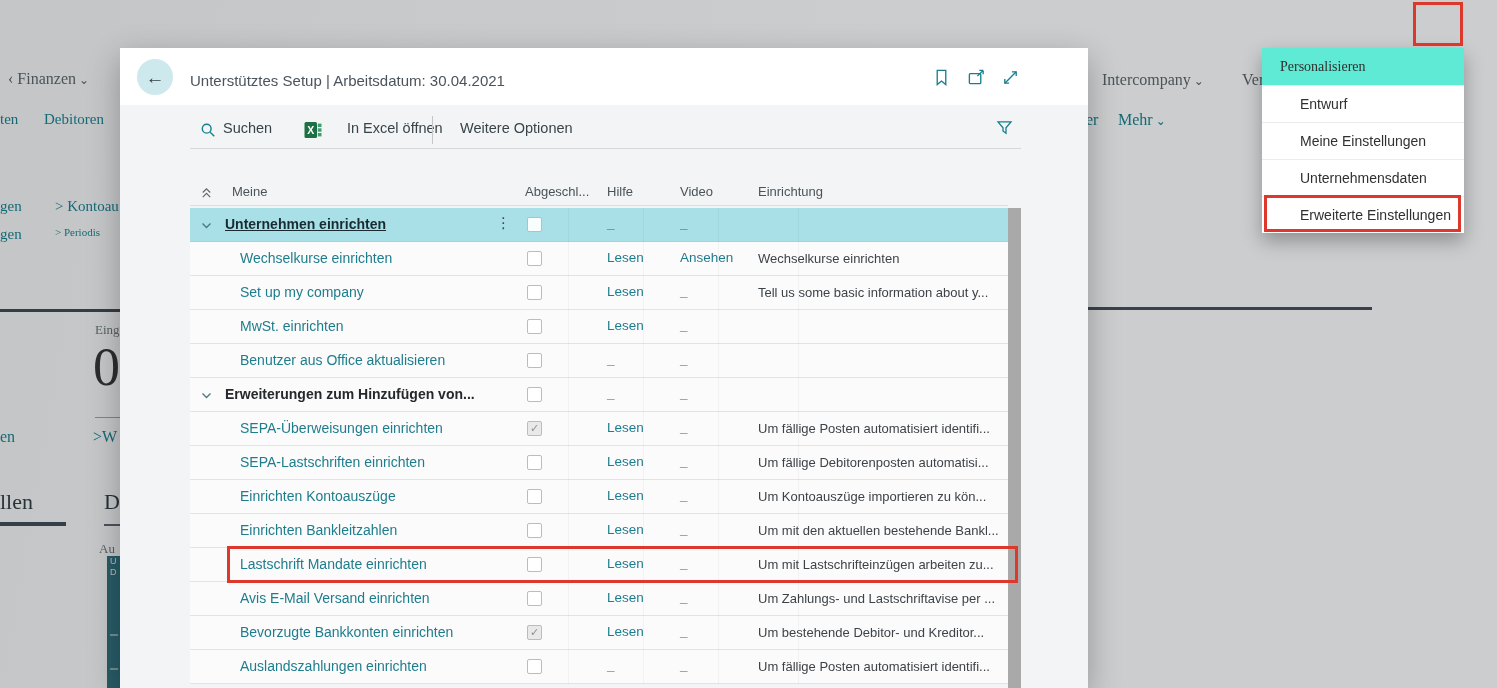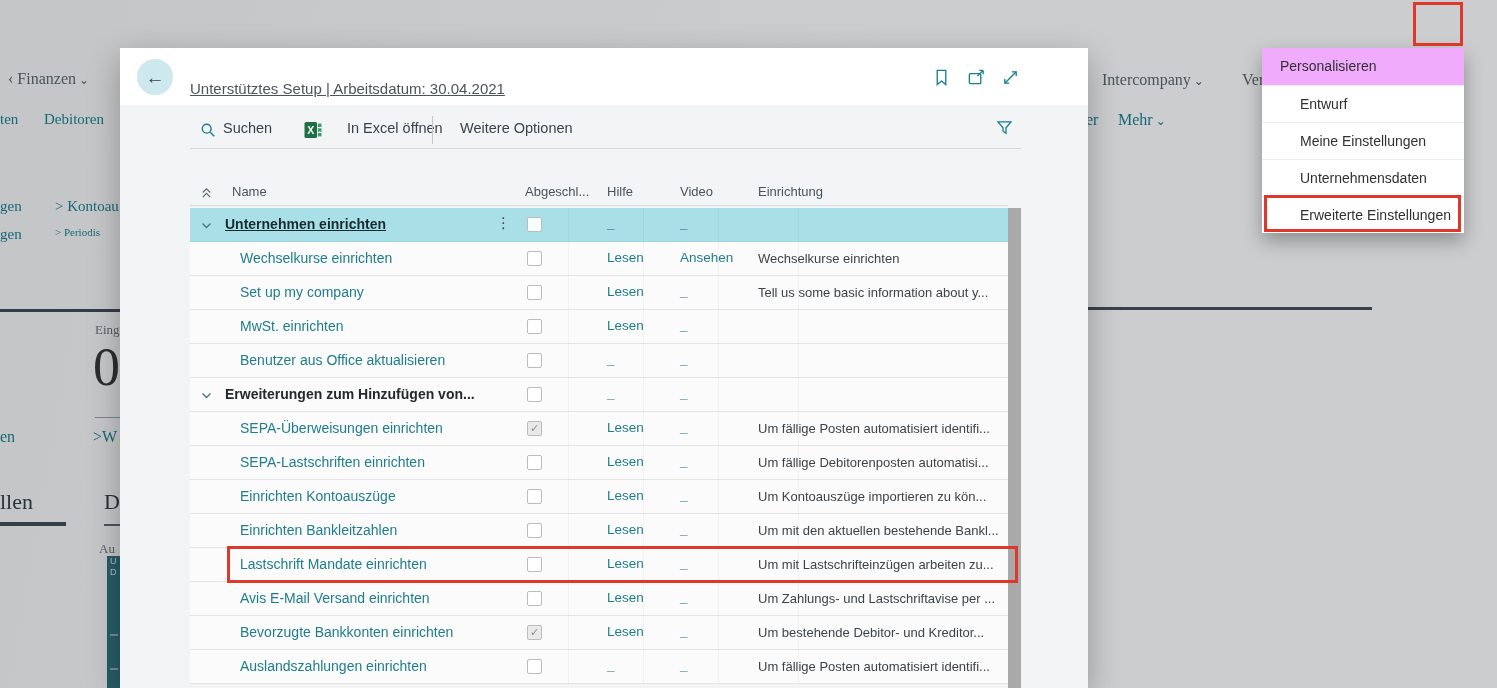--- a/index.html
+++ b/index.html
@@ -27,30 +27,30 @@
   
   .ann { position:absolute; border:3px solid #de372c; z-index:40; pointer-events:none; }
   #ann-gear { left:1413px; top:2px; width:50px; height:44px; }
   #ann-menu { left:1264px; top:195px; width:197px; height:37px; }
 
   
   #settings-menu { position:absolute; left:1262px; top:48px; width:202px; background:#ffffff;
     box-shadow:0 8px 18px rgba(0,0,0,0.30); z-index:30; }
   .menu-item { height:37px; line-height:37px; padding-left:18px; font-size:14px; color:#303030; background:#fff; }
   .menu-item + .menu-item { border-top:1px solid #ececec;padding-left:38px; }
-  .menu-item.hl { background:#f0abfc; }
+  .menu-item.hl { background:#5eead4;font-family:Liberation Serif, serif; }
 
   
   #modal { position:absolute; left:120px; top:48px; width:968px; height:640px; background:#ffffff;
     box-shadow:0 10px 30px rgba(0,0,0,0.28); z-index:20; }
   #m-header { position:absolute; left:0; top:0; width:968px; height:57px; background:#ffffff; }
   #back-btn { position:absolute; left:17px; top:11px; width:36px; height:36px; border-radius:50%;
     background:#cde9ee; display:flex; align-items:center; justify-content:center; }
   #back-arrow { font-size:19px; color:#2f3f45; line-height:1; }
-  #m-title { position:absolute; left:70px; top:12px; line-height:57px; font-size:15px; color:#4a545c; white-space:nowrap;text-decoration:underline; }
+  #m-title { position:absolute; left:70px; top:4px; line-height:57px; font-size:15px; color:#4a545c; white-space:nowrap; }
   .hdr-ico { position:absolute; top:20px; width:19px; height:19px; }
   #ico-bookmark { left:812px; } #ico-window { left:847px; } #ico-expand { left:881px; }
 
   #m-body { position:absolute; left:0; top:57px; width:968px; height:583px; background:#f3f4f5; }
 
   
   .tbar { position:absolute; white-space:nowrap; font-size:14.5px; color:#39444a; }
   #t-search-ico { position:absolute; left:80px; top:17px; width:16px; height:16px; }
   #t-search-lbl { left:103px; top:15px; }
   #t-excel-ico { position:absolute; left:184px; top:16px; width:18px; height:18px; }
@@ -196,21 +196,21 @@
       <div id="t-divider"></div>
       <div class="tbar" id="t-more-lbl">Weitere Optionen</div>
       <svg id="t-filter-ico" viewBox="0 0 17 17">
         <path d="M2 2.8h13l-5 6v5.4l-3-2.2V8.8z" fill="none" stroke="#157f8e" stroke-width="1.3"></path>
       </svg>
       <div id="t-border"></div>
 
       <svg id="ch-collapse" viewBox="0 0 14 14">
         <path d="M3 7 7 3l4 4 M3 12 7 8l4 4" fill="none" stroke="#5b6b72" stroke-width="1.3"></path>
       </svg>
-      <div class="colhdr" id="ch-name">Name</div>
+      <div class="colhdr" id="ch-name">Meine</div>
       <div class="colhdr" id="ch-done">Abgeschl...</div>
       <div class="colhdr" id="ch-help">Hilfe</div>
       <div class="colhdr" id="ch-video">Video</div>
       <div class="colhdr" id="ch-desc">Einrichtung</div>
       <div id="ch-border"></div>
 
       <div id="rows">
           <div class="row group selected">
     <svg class="caret" viewBox="0 0 13 13">
       <path d="M2.5 4.5 6.5 8.5 10.5 4.5" fill="none" stroke="#4b7780" stroke-width="1.3"></path>

